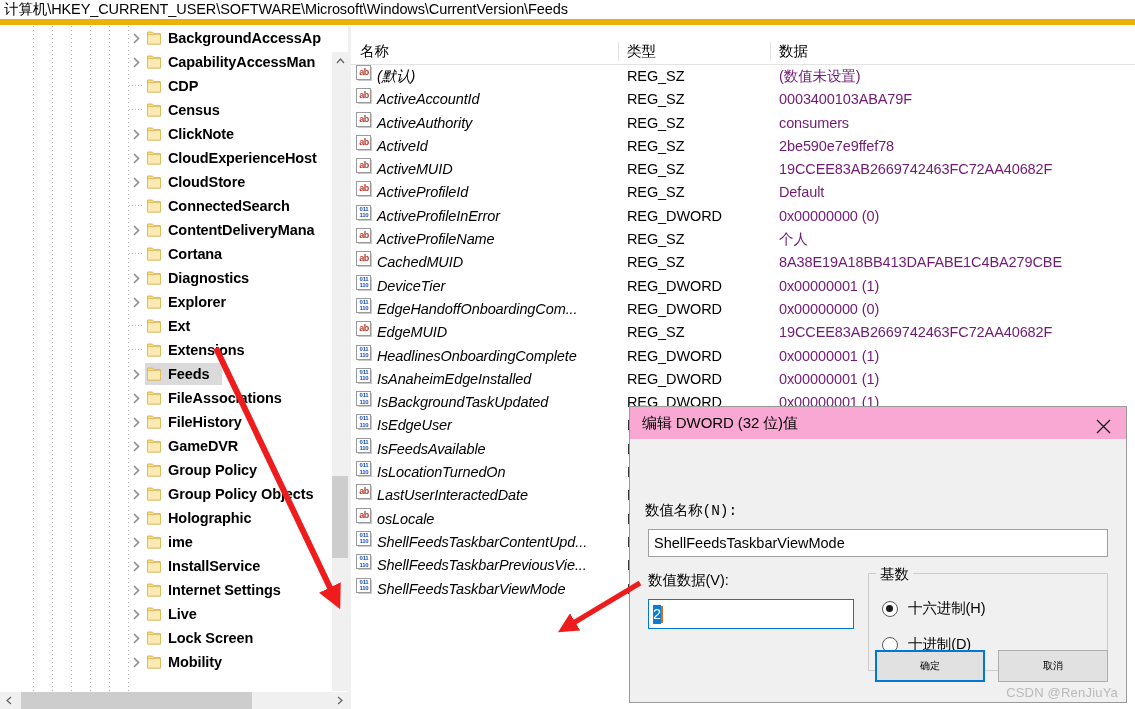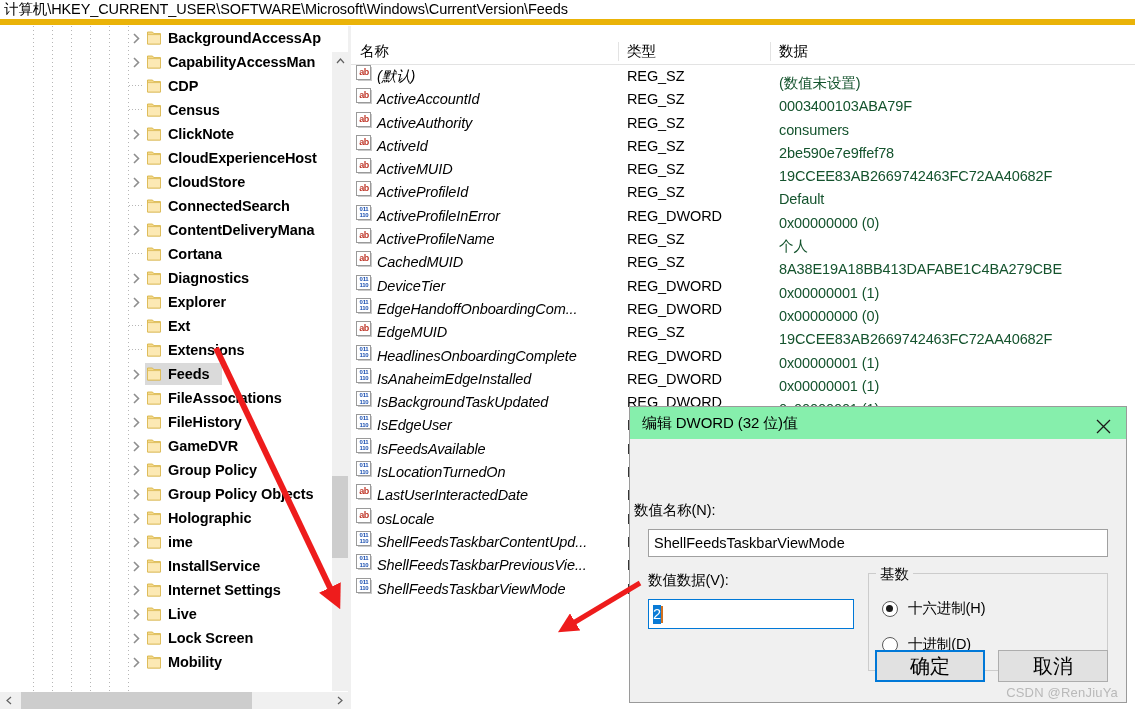--- a/index.html
+++ b/index.html
@@ -179,23 +179,22 @@
   }
   .list-row .ctype {
     position: absolute; left: 276px; top: 0;
     height: 23.3px; line-height: 23.3px;
     font-size: 14.5px; color: #000000;
     letter-spacing: -0.1px;
   }
   .list-row .cdata {
     position: absolute; left: 428px; top: 0;
     height: 23.3px; line-height: 23.3px;
-    font-size: 14.5px; color: #14532d;
+    font-size: 14.5px; color: #701a75;
     letter-spacing: -0.1px;
-    margin-top: 7px;
   }
 
   
   .vicon { position: relative; }
   .vicon .page {
     position: absolute; left: 0; top: 0;
     width: 15px; height: 15px;
     background: #ffffff;
     border: 1px solid #9a9a9a;
   }
@@ -228,21 +227,21 @@
     position: absolute; left: 629px; top: 406px;
     width: 498px; height: 297px;
     background: #f0f0f0;
     border: 1px solid #9a9a9a;
     box-shadow: 0 0 0 0 rgba(0,0,0,0);
     z-index: 50;
   }
   #dlg-title {
     position: absolute; left: 0; top: 0;
     width: 496px; height: 32px;
-    background: #86efac;
+    background: #f9a8d4;
     display: flex; align-items: center;
   }
   #dlg-title .t {
     font-size: 15px; color: #000000;
     padding-left: 12px;
     letter-spacing: -0.1px;
   }
   #dlg-close {
     position: absolute; right: 0; top: 0;
     width: 46px; height: 38px;
@@ -322,21 +321,21 @@
   .radio-row .rlbl {
     font-size: 14.5px; color: #000000;
     letter-spacing: -0.1px;
   }
   .dlg-btn {
     position: absolute; top: 205px;
     height: 32px;
     background: #e1e1e1;
     border: 1px solid #adadad;
     display: flex; align-items: center; justify-content: center;
-    font-size: 20px; color: #000000;
+    font-size: 10px; color: #000000;
   }
   #btn-ok {
     left: 245px; width: 110px;
     border: 2px solid #0078d7;
     background: #e1e1e1;
   }
   #btn-cancel {
     left: 368px; width: 110px;
   }
   #watermark {
@@ -997,21 +996,21 @@
   <div id="dialog">
     <div id="dlg-title">
       <span class="t">编辑 DWORD (32 位)值</span>
       <div id="dlg-close">
         <svg width="17" height="17" viewBox="0 0 17 17">
           <path d="M2 2 L15 15 M15 2 L2 15" stroke="#1a1a1a" stroke-width="1.3" fill="none"></path>
         </svg>
       </div>
     </div>
     <div id="dlg-body">
-      <div class="dlg-label" style="left:4px; top:56px;">数值名称(N):</div>
+      <div class="dlg-label" style="left:15px; top:56px;font-family:Liberation Mono, monospace;">数值名称(N):</div>
       <div id="name-input">
         <span>ShellFeedsTaskbarViewMode</span>
       </div>
 
       <div class="dlg-label" style="left:18px; top:126px;">数值数据(V):</div>
       <div id="data-input">
         <span class="selval">2</span>
         <span class="caret"></span>
       </div>
 

